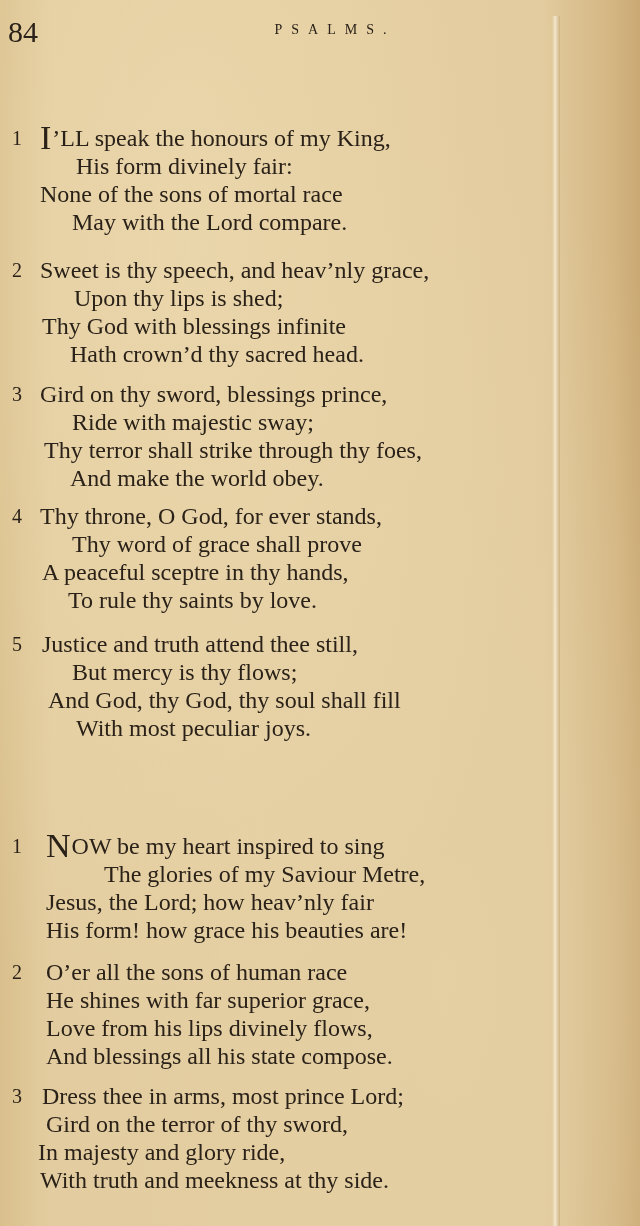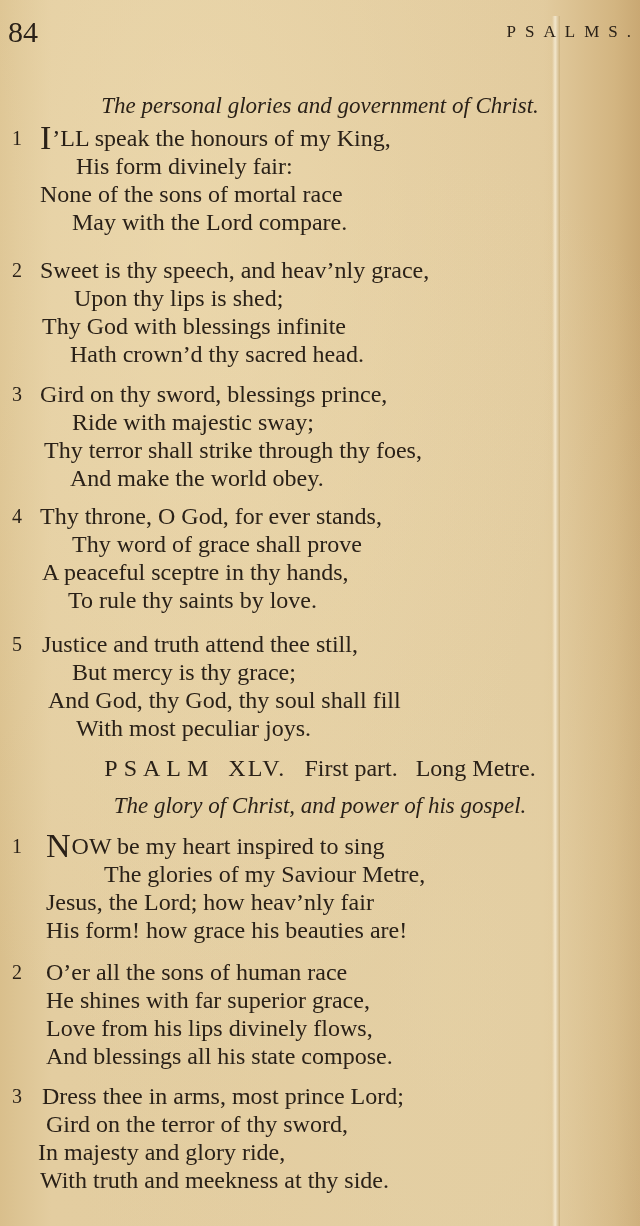--- a/index.html
+++ b/index.html
@@ -12,43 +12,42 @@
       linear-gradient(90deg, #d9bf8c 0%, #e3cda0 8%, #e2cb9e 85%, #d3b581 96%, #c9a873 100%);
     font-family: "Liberation Serif", "DejaVu Serif", serif;
     color: #2a2118;
     position: relative;
   }
   .page { position: absolute; left: 0; top: 16px; width: 560px; height: 1226px; }
   .edge { position: absolute; right: 0; top: 0; width: 8px; height: 1226px;
     background: linear-gradient(90deg, rgba(180,150,100,0) 0%, #f2e6cc 40%, #cdb27e 100%); }
   .running-head { position: absolute; top: 0; left: 0; width: 640px; height: 34px; }
   .page-number { position: absolute; left: 8px; top: 0px; font-size: 30px; line-height: 32px; }
-  .running-title { position: absolute; left: 0; width: 640px; top: 6px; text-align: right;
-    font-size: 17px; letter-spacing: 9px; padding-left: 30px; box-sizing: border-box; }
+  .running-title { position: absolute; left: 0; width: 640px; top: 6px; text-align: center;
+    font-size: 14px; letter-spacing: 9px; padding-left: 30px; box-sizing: border-box; }
   .heading { position: absolute; left: 0; width: 640px; text-align: center; font-size: 24px; line-height: 28px; white-space: nowrap; }
   .heading .ps { letter-spacing: 6px; margin-right: 14px; }
   .heading .num { letter-spacing: 2px; margin-right: 18px; }
   .subtitle { position: absolute; left: 0; width: 640px; text-align: center; font-style: italic; font-size: 23px; line-height: 28px; white-space: nowrap; }
   .stanza { position: absolute; left: 0; width: 640px; }
   .line { position: absolute; white-space: nowrap; font-size: 24px; line-height: 28px; }
   .vnum { position: absolute; left: 12px; font-size: 20px; line-height: 28px; }
   .dropcap { font-size: 34px; line-height: 28px; display: inline-block; vertical-align: -3px; margin-right: 1px; }
 </style>
 </head>
 <body>
 
 <div class="page">
   <div class="edge"></div>
 
   <div class="running-head">
     <div class="page-number">84</div>
     <div class="running-title">PSALMS.</div>
   </div>
 
-  <div class="subtitle" style="top:76px;">The personal glories and government of Christ.</div>
 
   <div class="stanza" style="top:108px;">
     <span class="vnum" style="top:0">1</span>
     <div class="line" style="left:40px;top:0"><span class="dropcap">I</span><span>’LL speak the honours of my King,</span></div>
     <div class="line" style="left:76px;top:28px">His form divinely fair:</div>
     <div class="line" style="left:40px;top:56px">None of the sons of mortal race</div>
     <div class="line" style="left:72px;top:84px">May with the Lord compare.</div>
   </div>
 
   <div class="stanza" style="top:240px;">
@@ -71,29 +70,25 @@
     <span class="vnum" style="top:0">4</span>
     <div class="line" style="left:40px;top:0">Thy throne, O God, for ever stands,</div>
     <div class="line" style="left:72px;top:28px">Thy word of grace shall prove</div>
     <div class="line" style="left:42px;top:56px">A peaceful sceptre in thy hands,</div>
     <div class="line" style="left:68px;top:84px">To rule thy saints by love.</div>
   </div>
 
   <div class="stanza" style="top:614px;">
     <span class="vnum" style="top:0">5</span>
     <div class="line" style="left:42px;top:0">Justice and truth attend thee still,</div>
-    <div class="line" style="left:72px;top:28px">But mercy is thy grace;</div>
+    <div class="line" style="left:72px;top:28px">But mercy is thy flows;</div>
     <div class="line" style="left:48px;top:56px">And God, thy God, thy soul shall fill</div>
     <div class="line" style="left:76px;top:84px">With most peculiar joys.</div>
   </div>
 
-  <div class="heading" style="top:738px;">
-    <span class="ps">PSALM</span><span class="num">XLV.</span><span style="white-space:pre">First part.   Long Metre.</span>
-  </div>
-  <div class="subtitle" style="top:776px;">The glory of Christ, and power of his gospel.</div>
 
   <div class="stanza" style="top:816px;">
     <span class="vnum" style="top:0">1</span>
     <div class="line" style="left:46px;top:0"><span class="dropcap">N</span><span>OW be my heart inspired to sing</span></div>
     <div class="line" style="left:104px;top:28px">The glories of my Saviour Metre,</div>
     <div class="line" style="left:46px;top:56px">Jesus, the Lord; how heav’nly fair</div>
     <div class="line" style="left:46px;top:84px">His form! how grace his beauties are!</div>
   </div>
 
   <div class="stanza" style="top:942px;">

